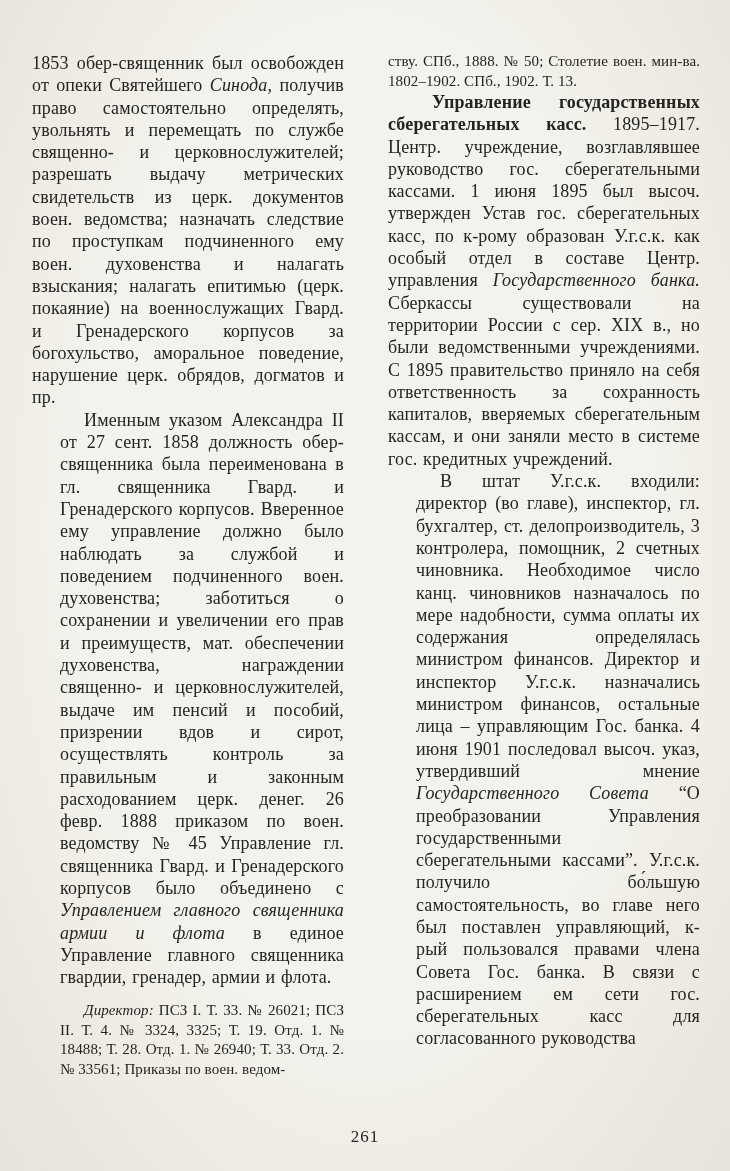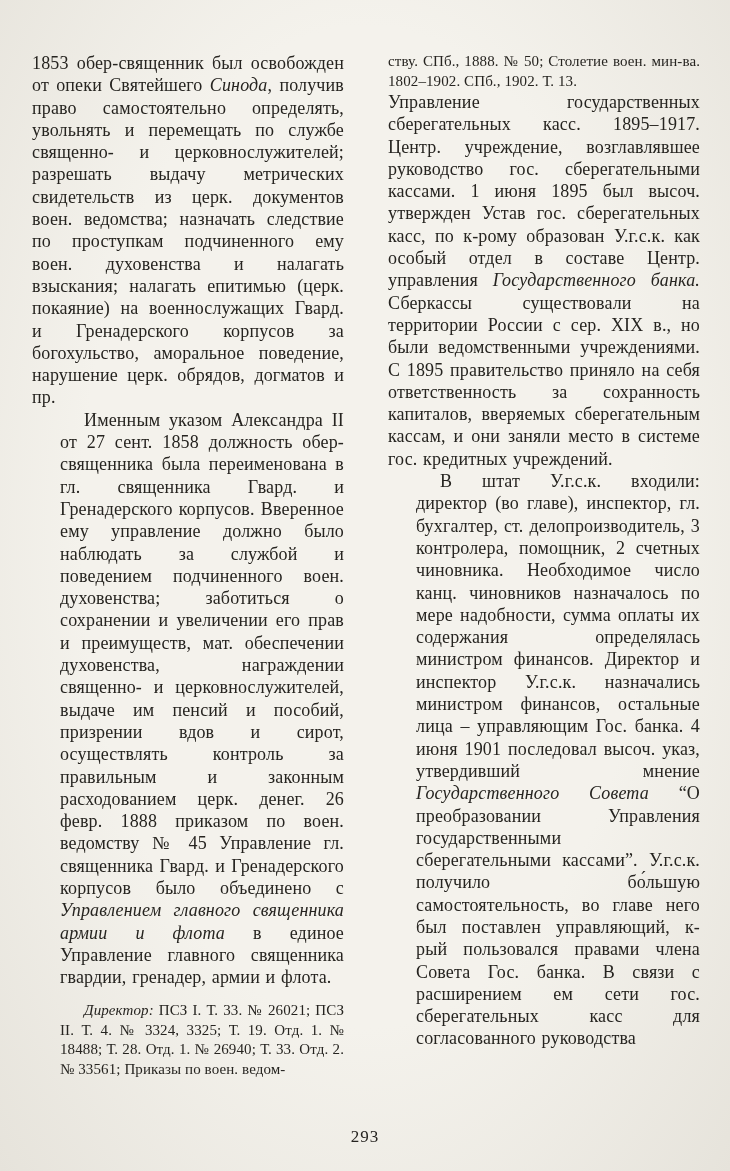--- a/index.html
+++ b/index.html
@@ -45,21 +45,21 @@
     -webkit-hyphens: auto;
   }
   .column .blk-small:not(:first-child) { margin-top: 13px; }
   .blk-author {
     font-size: 15.5px;
     line-height: 19.5px;
     text-align: right;
     margin: 9px 4px 26px 0;
   }
   .s-i { font-style: italic; }
-  .s-b { font-weight: normal; }
+  .s-b { font-weight: bold; margin-left: 44px; }
   .page-number {
     position: absolute;
     left: 0;
     bottom: 24px;
     width: 100%;
     text-align: center;
     font-size: 17px;
     letter-spacing: 1px;
   }
 </style>
@@ -72,14 +72,14 @@
         <p class="blk-body"><span>1853 обер-священник был освобожден от опеки Святейшего </span><span class="s-i">Синода</span><span>, получив право самостоятельно определять, увольнять и перемещать по службе священно- и церковнослужителей; разрешать выдачу метрических свидетельств из церк. документов воен. ведомства; назначать следствие по проступкам подчиненного ему воен. духовенства и налагать взыскания; налагать епитимью (церк. покаяние) на военнослужащих Гвард. и Гренадерского корпусов за богохульство, аморальное поведение, нарушение церк. обрядов, догматов и пр.</span></p>
         <p class="blk-body indent"><span>Именным указом Александра II от 27 сент. 1858 должность обер-священника была переименована в гл. священника Гвард. и Гренадерского корпусов. Вверенное ему управление должно было наблюдать за службой и поведением подчиненного воен. духовенства; заботиться о сохранении и увеличении его прав и преимуществ, мат. обеспечении духовенства, награждении священно- и церковнослужителей, выдаче им пенсий и пособий, призрении вдов и сирот, осуществлять контроль за правильным и законным расходованием церк. денег. 26 февр. 1888 приказом по воен. ведомству № 45 Управление гл. священника Гвард. и Гренадерского корпусов было объединено с </span><span class="s-i">Управлением главного священника армии и флота</span><span> в единое Управление главного священника гвардии, гренадер, армии и флота.</span></p>
         <p class="blk-small indent"><span class="s-i">Директор:</span><span> ПСЗ I. Т. 33. № 26021; ПСЗ II. Т. 4. № 3324, 3325; Т. 19. Отд. 1. № 18488; Т. 28. Отд. 1. № 26940; Т. 33. Отд. 2. № 33561; Приказы по воен. ведом-</span></p>
       </div>
     <div class="column">
         <p class="blk-small"><span>ству. СПб., 1888. № 50; Столетие воен. мин-ва. 1802–1902. СПб., 1902. Т. 13.</span></p>
         <p class="blk-body"><span class="s-b">Управление государственных сберегательных касс.</span><span> 1895–1917. Центр. учреждение, возглавлявшее руководство гос. сберегательными кассами. 1 июня 1895 был высоч. утвержден Устав гос. сберегательных касс, по к-рому образован У.г.с.к. как особый отдел в составе Центр. управления </span><span class="s-i">Государственного банка.</span><span> Сберкассы существовали на территории России с сер. XIX в., но были ведомственными учреждениями. С 1895 правительство приняло на себя ответственность за сохранность капиталов, вверяемых сберегательным кассам, и они заняли место в системе гос. кредитных учреждений.</span></p>
         <p class="blk-body indent"><span>В штат У.г.с.к. входили: директор (во главе), инспектор, гл. бухгалтер, ст. делопроизводитель, 3 контролера, помощник, 2 счетных чиновника. Необходимое число канц. чиновников назначалось по мере надобности, сумма оплаты их содержания определялась министром финансов. Директор и инспектор У.г.с.к. назначались министром финансов, остальные лица – управляющим Гос. банка. 4 июня 1901 последовал высоч. указ, утвердивший мнение </span><span class="s-i">Государственного Совета</span><span> “О преобразовании Управления государственными сберегательными кассами”. У.г.с.к. получило бо́льшую самостоятельность, во главе него был поставлен управляющий, к-рый пользовался правами члена Совета Гос. банка. В связи с расширением ем сети гос. сберегательных касс для согласованного руководства</span></p>
       </div>
   </div>
-  <div class="page-number">293</div>
+  <div class="page-number">261</div>
 </div>
 
 </body></html>

